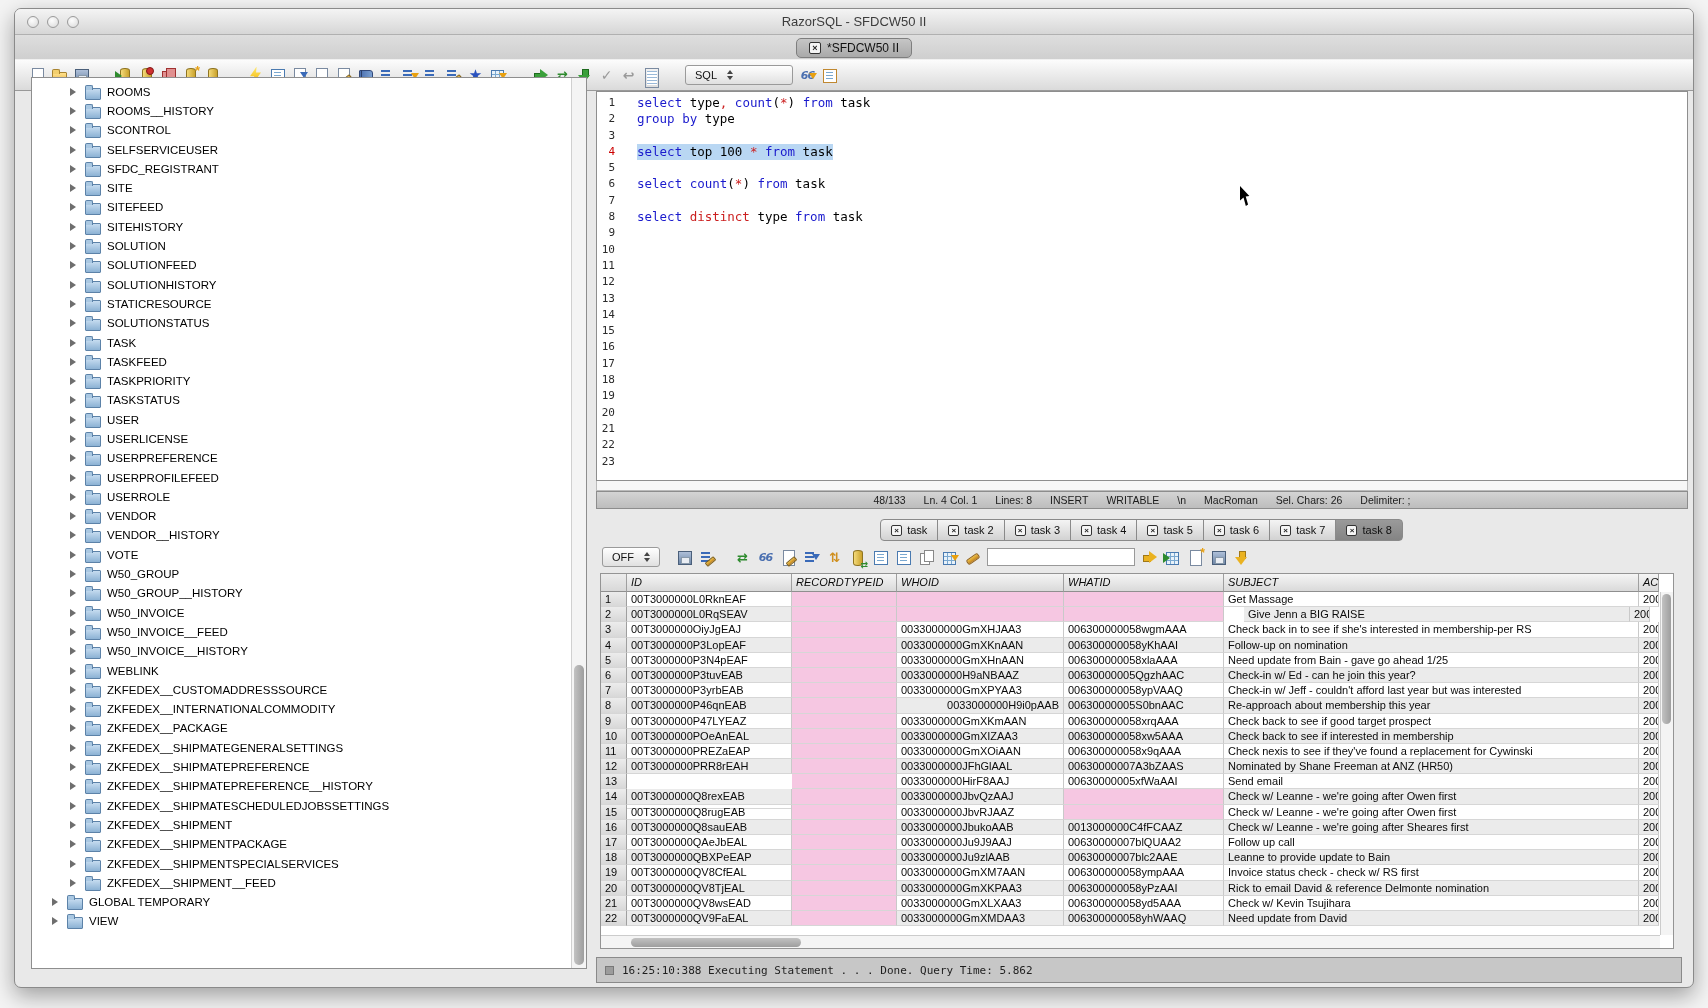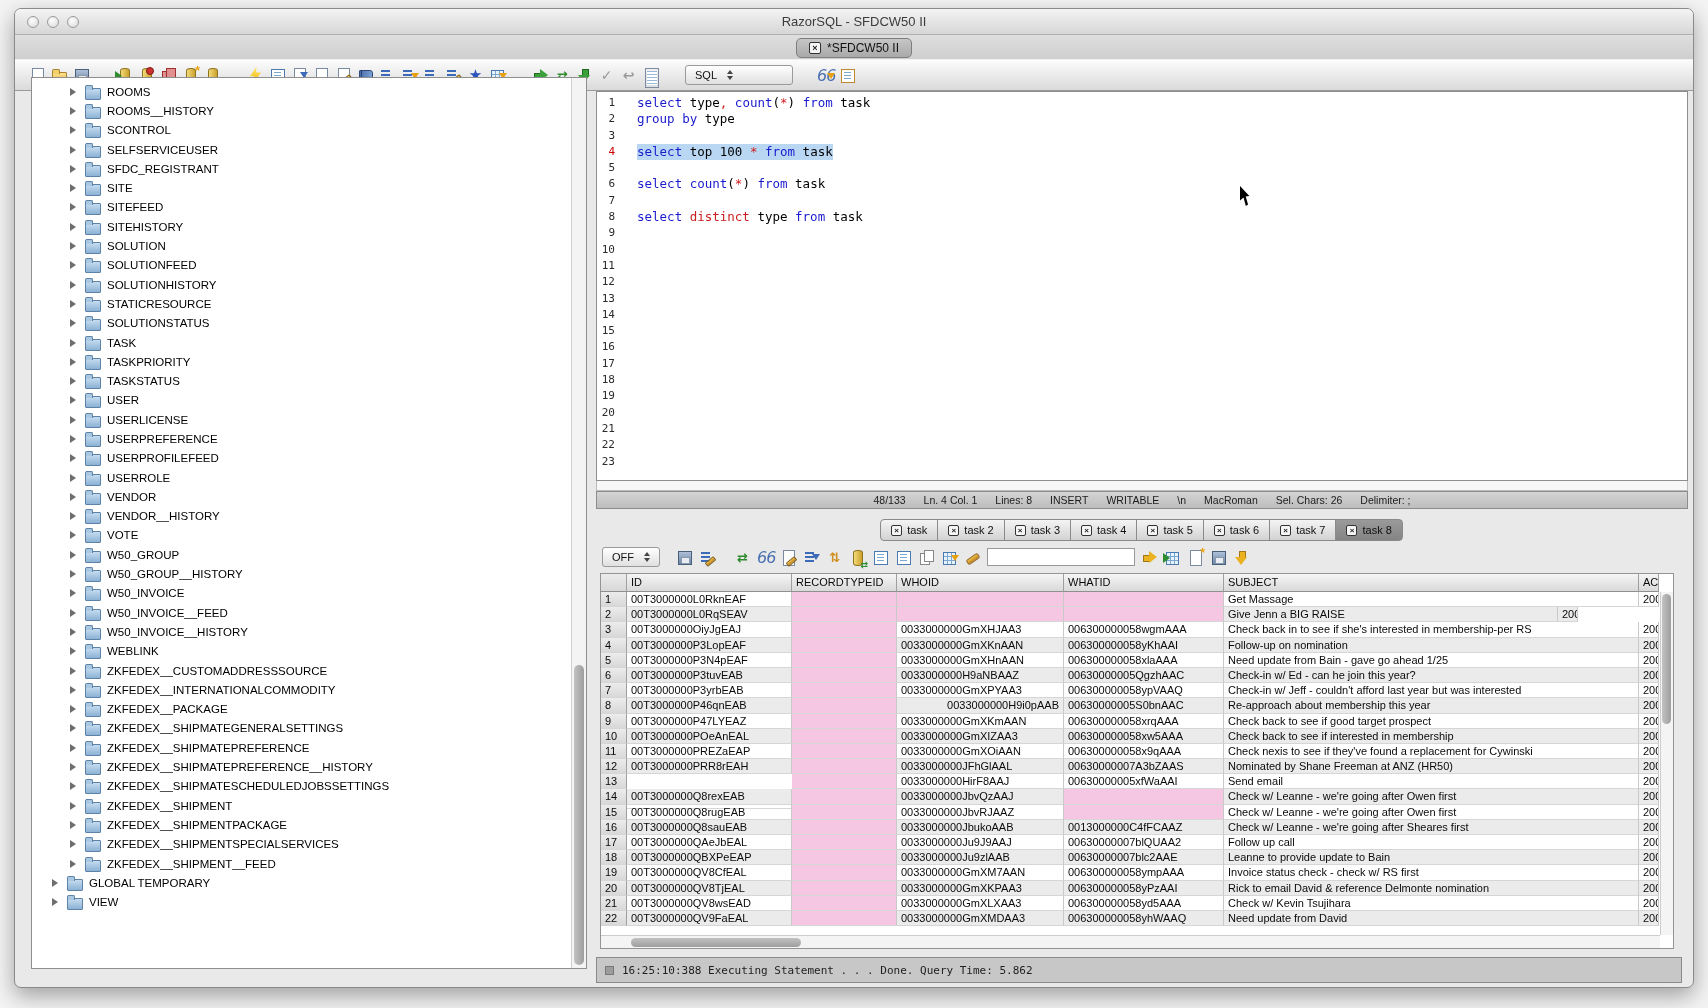--- a/index.html
+++ b/index.html
@@ -47,21 +47,21 @@
     background-image:repeating-linear-gradient(90deg,transparent 0 3px,#7aa8d0 3px 4px),repeating-linear-gradient(180deg,transparent 0 3px,#7aa8d0 3px 4px);}
   .s-copy::before{content:'';position:absolute;left:2px;top:4px;width:8px;height:10px;background:#fff;border:1px solid #888;}
   .s-copy::after{content:'';position:absolute;left:6px;top:1px;width:8px;height:10px;background:#fff;border:1px solid #888;}
   .s-copy.red::before,.s-copy.red::after{background:#e09090;border-color:#a03030;}
   .s-brush::before{content:'';position:absolute;left:2px;top:7px;width:12px;height:4px;background:linear-gradient(#f0c040,#c08020);border:1px solid #906018;border-radius:2px;transform:rotate(-35deg);}
   .s-char{font:12px/17px "DejaVu Sans",sans-serif;text-align:center;color:#555;}
   .s-char.star{color:#2a52be;font-size:15px;}
   .s-char.green{color:#2e8b2e;font-weight:bold;font-size:13px;}
   .s-char.gray{color:#9a9a9a;font-weight:bold;font-size:14px;}
   .s-char.yellowch{color:#d09020;font-weight:bold;font-size:13px;}
-  .s-char.sixsix{color:#4a6fb0;font-style:italic;font-weight:normal;font-size:16px;letter-spacing:-1px;}
+  .s-char.sixsix{color:#4a6fb0;font-style:italic;font-weight:bold;font-size:11px;letter-spacing:-1px;}
   .arr-r-g::before{content:'';position:absolute;left:2px;top:6px;width:6px;height:5px;background:#3aa03a;border:1px solid #1e6a1e;}
   .arr-r-g::after{content:'';position:absolute;left:8px;top:2px;border:6px solid transparent;border-left:8px solid #3aa03a;}
   .arr-d-g::before{content:'';position:absolute;left:6px;top:2px;width:5px;height:6px;background:#3aa03a;border:1px solid #1e6a1e;}
   .arr-d-g::after{content:'';position:absolute;left:2px;top:8px;border:6px solid transparent;border-top:8px solid #3aa03a;}
   .arr-r-y::before{content:'';position:absolute;left:2px;top:6px;width:6px;height:5px;background:#eab220;border:1px solid #a07818;}
   .arr-r-y::after{content:'';position:absolute;left:8px;top:2px;border:6px solid transparent;border-left:8px solid #eab220;}
   .arr-d-y::before{content:'';position:absolute;left:6px;top:2px;width:5px;height:6px;background:#eab220;border:1px solid #a07818;}
   .arr-d-y::after{content:'';position:absolute;left:2px;top:8px;border:6px solid transparent;border-top:8px solid #eab220;}
   .ov-red::after{content:'';position:absolute;right:1px;top:0;width:6px;height:6px;border-radius:50%;background:#d03030;border:1px solid #801818;}
   .ov-green::after{content:'';position:absolute;left:-1px;top:4px;border:5px solid transparent;border-left:7px solid #2e8b2e;}
@@ -112,21 +112,21 @@
   .task-tab:last-child{border-radius:0 4px 4px 0;}
   .task-tab.active{background:linear-gradient(#9a9a9a,#848484);}
   .task-tab .xbox{width:11px;height:11px;margin-right:5px;font-size:8px;line-height:9px;}
   
   .res-toolbar{position:absolute;left:0;top:454px;width:1092px;height:24px;display:flex;align-items:center;gap:6px;padding-left:6px;}
   .search-input{width:148px;height:18px;border:1px solid #999;background:#fff;font-size:11px;padding:0 4px;}
   
   .tablewrap{position:absolute;left:4px;top:482px;width:1074px;height:376px;border:1px solid #949494;background:#fff;overflow:hidden;}
   .tgrid{position:absolute;left:0;top:0;}
   .trow{display:flex;height:15.2px;}
-  .trow.hdr{height:18px;background:linear-gradient(#f5f5f5,#d8d8d8);}
+  .trow.hdr{height:18px;background:linear-gradient(#f5f5f5,#d8d8d8);font-style:italic;}
   .tcell{flex:0 0 auto;border-right:1px solid #c9c9c9;border-bottom:1px solid #d6d6d6;
     font-size:11px;color:#0a0a0a;padding:1px 4px 0 4px;overflow:hidden;white-space:nowrap;}
   .hdr .tcell{border-right:1px solid #9f9f9f;border-bottom:1px solid #8f8f8f;font-size:11px;padding-top:2px;}
   .rown{background:linear-gradient(#ececec,#d8d8d8);border-right:1px solid #9f9f9f;}
   .trow.alt .tcell{background:#ebebeb;}
   .trow.alt .tcell.rown,.trow .tcell.rown{background:linear-gradient(#ececec,#d8d8d8);}
   .tcell.pink{background:#f6c7e2 !important;}
   .tab-vscroll{position:absolute;right:0;top:18px;bottom:13px;width:13px;background:#f4f4f4;border-left:1px solid #ccc;}
   .tab-vscroll .vthumb{left:1px;width:9px;}
   .tab-hscroll{position:absolute;left:0;right:13px;bottom:0;height:13px;background:#f4f4f4;border-top:1px solid #ccc;}
@@ -189,21 +189,21 @@
         <span class="ic s-grid ov-yellowarr"></span>
       </div>
       <div class="tb-group">
         <span class="ic arr-r-g"></span>
         <span class="ic s-char green">⇄</span>
         <span class="ic arr-d-g"></span>
         <span class="ic s-char gray">✓</span>
         <span class="ic s-char gray">↩</span>
         <span class="ic s-page lines"></span>
       </div>
-      <div class="mac-select" style="width:108px;margin-right:24px;">
+      <div class="mac-select" style="width:108px;margin-right:6px;">
       <span>SQL</span>
       <span class="stepper">
           <i class="up"></i>
           <i class="dn"></i>
         </span>
     </div>
     <div class="tb-group" id="tb-right">
         <span class="ic s-char sixsix ov-yellowarr">66</span>
         <span class="ic s-panel orange"></span>
       </div>
@@ -273,20 +273,25 @@
         </div>
         <div class="tree-row">
           <span class="tarrow"></span>
           <span class="tfolder"></span>
           <span>SOLUTIONSTATUS</span>
         </div>
         <div class="tree-row">
           <span class="tarrow"></span>
           <span class="tfolder"></span>
           <span>TASK</span>
+        </div>
+        <div class="tree-row">
+          <span class="tarrow"></span>
+          <span class="tfolder"></span>
+          <span>TASKFEED</span>
         </div>
         <div class="tree-row">
           <span class="tarrow"></span>
           <span class="tfolder"></span>
           <span>TASKPRIORITY</span>
         </div>
         <div class="tree-row">
           <span class="tarrow"></span>
           <span class="tfolder"></span>
           <span>TASKSTATUS</span>
@@ -559,21 +564,21 @@
             <div class="tcell pink" style="width: 160px;"></div>
             <div class="tcell" style="width: 415px;">Get Massage</div>
             <div class="tcell" style="width: 20px;">200</div>
           </div>
           <div class="trow alt">
             <div class="tcell rown" style="width: 26px;">2</div>
             <div class="tcell" style="width: 165px;">00T3000000L0RqSEAV</div>
             <div class="tcell pink" style="width: 105px;"></div>
             <div class="tcell pink" style="width: 167px;"></div>
             <div class="tcell pink" style="width: 160px;"></div>
-            <div class="tcell" style="width: 334px;">Give Jenn a BIG RAISE</div>
+            <div class="tcell" style="width: 386px; margin-left: 20px;">Give Jenn a BIG RAISE</div>
             <div class="tcell" style="width: 20px;">200</div>
           </div>
           <div class="trow">
             <div class="tcell rown" style="width: 26px;">3</div>
             <div class="tcell" style="width: 165px;">00T3000000OiyJgEAJ</div>
             <div class="tcell pink" style="width: 105px;"></div>
             <div class="tcell" style="width: 167px;">0033000000GmXHJAA3</div>
             <div class="tcell" style="width: 160px;">006300000058wgmAAA</div>
             <div class="tcell" style="width: 415px;">Check back in to see if she's interested in membership-per RS</div>
             <div class="tcell" style="width: 20px;">200</div>

